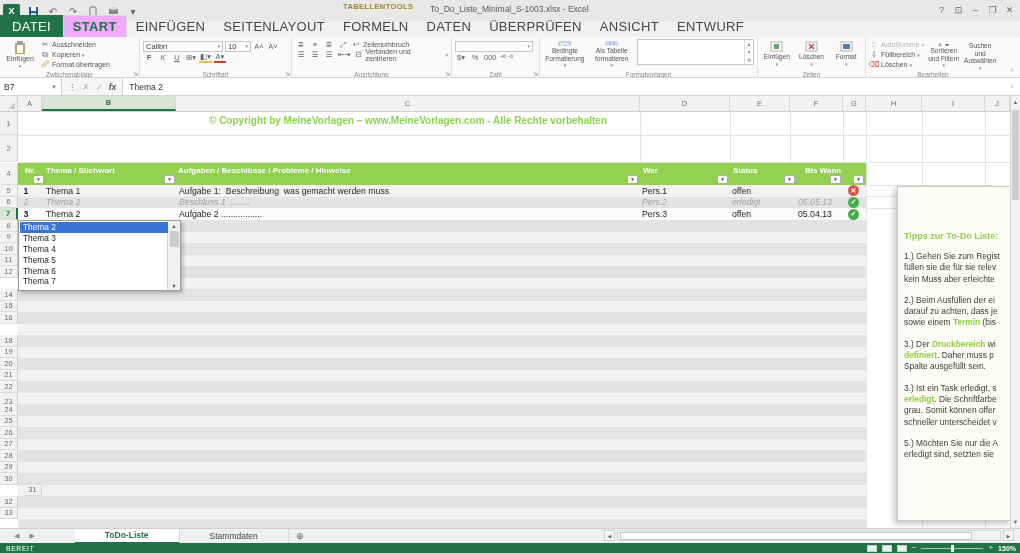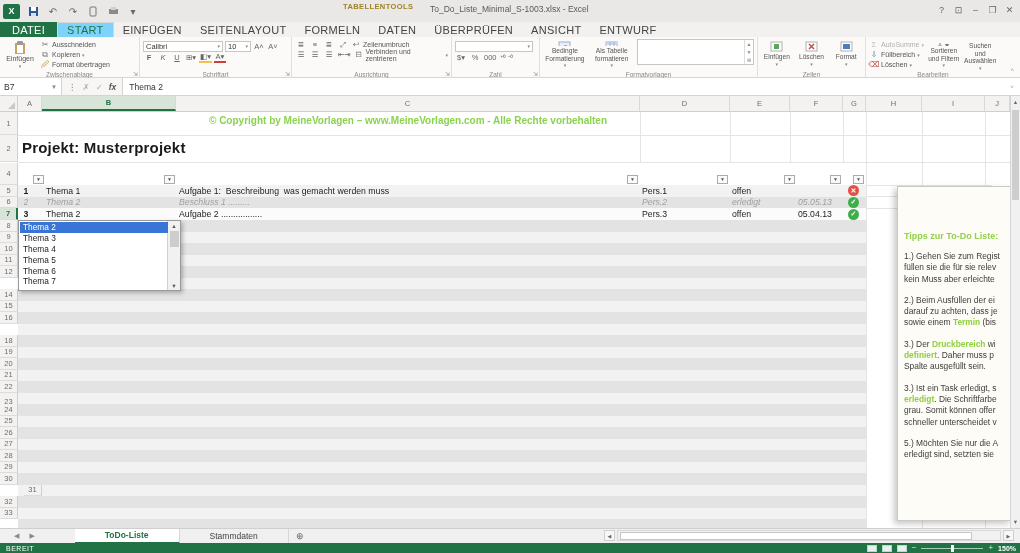--- a/index.html
+++ b/index.html
@@ -13,23 +13,23 @@
   .qat .ic{width:14px;height:13px;display:flex;align-items:center;justify-content:center;color:#6a6a6a;font-size:10px}
   .excel-logo{width:17px;height:15px;background:#1e7145;border-radius:2px;display:flex;align-items:center;justify-content:center}
   .excel-logo span{color:#fff;font-size:9px;font-weight:bold}
   #context-tools{left:343px;top:2px;font-size:7.5px;font-weight:bold;color:#9e8327;letter-spacing:.4px}
   #doc-title{left:430px;top:4px;font-size:8.5px;color:#5a5a5a}
   .winbtns{right:2px;top:0;display:flex;height:20px}
   .winbtns div{width:17px;height:20px;display:flex;align-items:center;justify-content:center;color:#666;font-size:9px}
 
   
   #tabrow{left:0;top:22px;width:1020px;height:15px;background:#f3f1ef;display:flex;align-items:flex-end}
-  .rtab{height:15px;padding:0 9px;display:flex;align-items:center;font-size:11px;color:#444;letter-spacing:.3px}
+  .rtab{height:22px;padding:0 9px;display:flex;align-items:center;font-size:13px;color:#444;letter-spacing:.3px}
   .rtab.file{background:#217346;color:#fff;padding:0 12px}
-  .rtab.active{background:#7dd3fc;color:#217346;border:1px solid #d8d6d4;border-bottom:none;font-weight:normal}
+  .rtab.active{background:#f0abfc;color:#217346;border:1px solid #d8d6d4;border-bottom:none;font-weight:bold}
 
   
   #ribbon{left:0;top:37px;width:1020px;height:41px;background:#fbfaf9;border-bottom:1px solid #d8d6d4;display:flex}
   .rgroup{position:relative;height:41px;border-right:1px solid #e2e0de;padding:2px 3px 9px 3px;display:flex;gap:3px}
   .rgroup .glabel{position:absolute;bottom:0;left:0;right:0;text-align:center;font-size:6.5px;color:#8a8a8a}
   .launcher{position:absolute;right:1px;bottom:1px;font-size:6px;color:#9a9a9a}
   .bigbtn{width:34px;display:flex;flex-direction:column;align-items:center;justify-content:flex-start;font-size:7px;color:#555;gap:1px;padding-top:2px}
   .smallrows{display:flex;flex-direction:column;justify-content:flex-start;gap:1px;padding-top:1px}
   .srow{display:flex;align-items:center;gap:2px;font-size:7px;color:#555;height:9px}
   .gicon{width:10px;height:9px;display:inline-flex;align-items:center;justify-content:center;font-size:8px;color:#777}
@@ -401,21 +401,28 @@
     <div class="chcell" style="left: 790px; width: 53px;">F</div>
     <div class="chcell" style="left: 843px; width: 23px;">G</div>
     <div class="chcell" style="left: 866px; width: 56px;">H</div>
     <div class="chcell" style="left: 922px; width: 63px;">I</div>
     <div class="chcell" style="left: 985px; width: 25px;">J</div>
   </div>
 <div class="abs" id="corner"></div>
 
 <div class="abs" id="grid">
   <div id="copyrow">© Copyright by MeineVorlagen – www.MeineVorlagen.com - Alle Rechte vorbehalten</div>
-  <div id="projtitle">Projekt: Musterprojekt</div>
+  <div id="bandrow">
+      <span class="bandlbl" style="left: 7px;">Nr.</span>
+      <span class="bandlbl" style="left: 28px;">Thema / Stichwort</span>
+      <span class="bandlbl" style="left: 160px;">Aufgaben / Beschlüsse / Probleme / Hinweise</span>
+      <span class="bandlbl" style="left: 625px;">Wer</span>
+      <span class="bandlbl" style="left: 715px;">Status</span>
+      <span class="bandlbl" style="left: 787px;">Bis Wann</span>
+    </div>
   <div id="editor">Thema 2</div>
   <div id="editorbtn">▼</div>
   <div id="dropdown">
     <div id="dscroll">
       <span class="arr">▲</span>
       <span class="arr">▼</span>
       <div id="dthumb"></div>
     </div>
   <div class="ditem sel" style="top: 1px;">Thema 2</div>
       <div class="ditem" style="top: 11.8px;">Thema 3</div>

